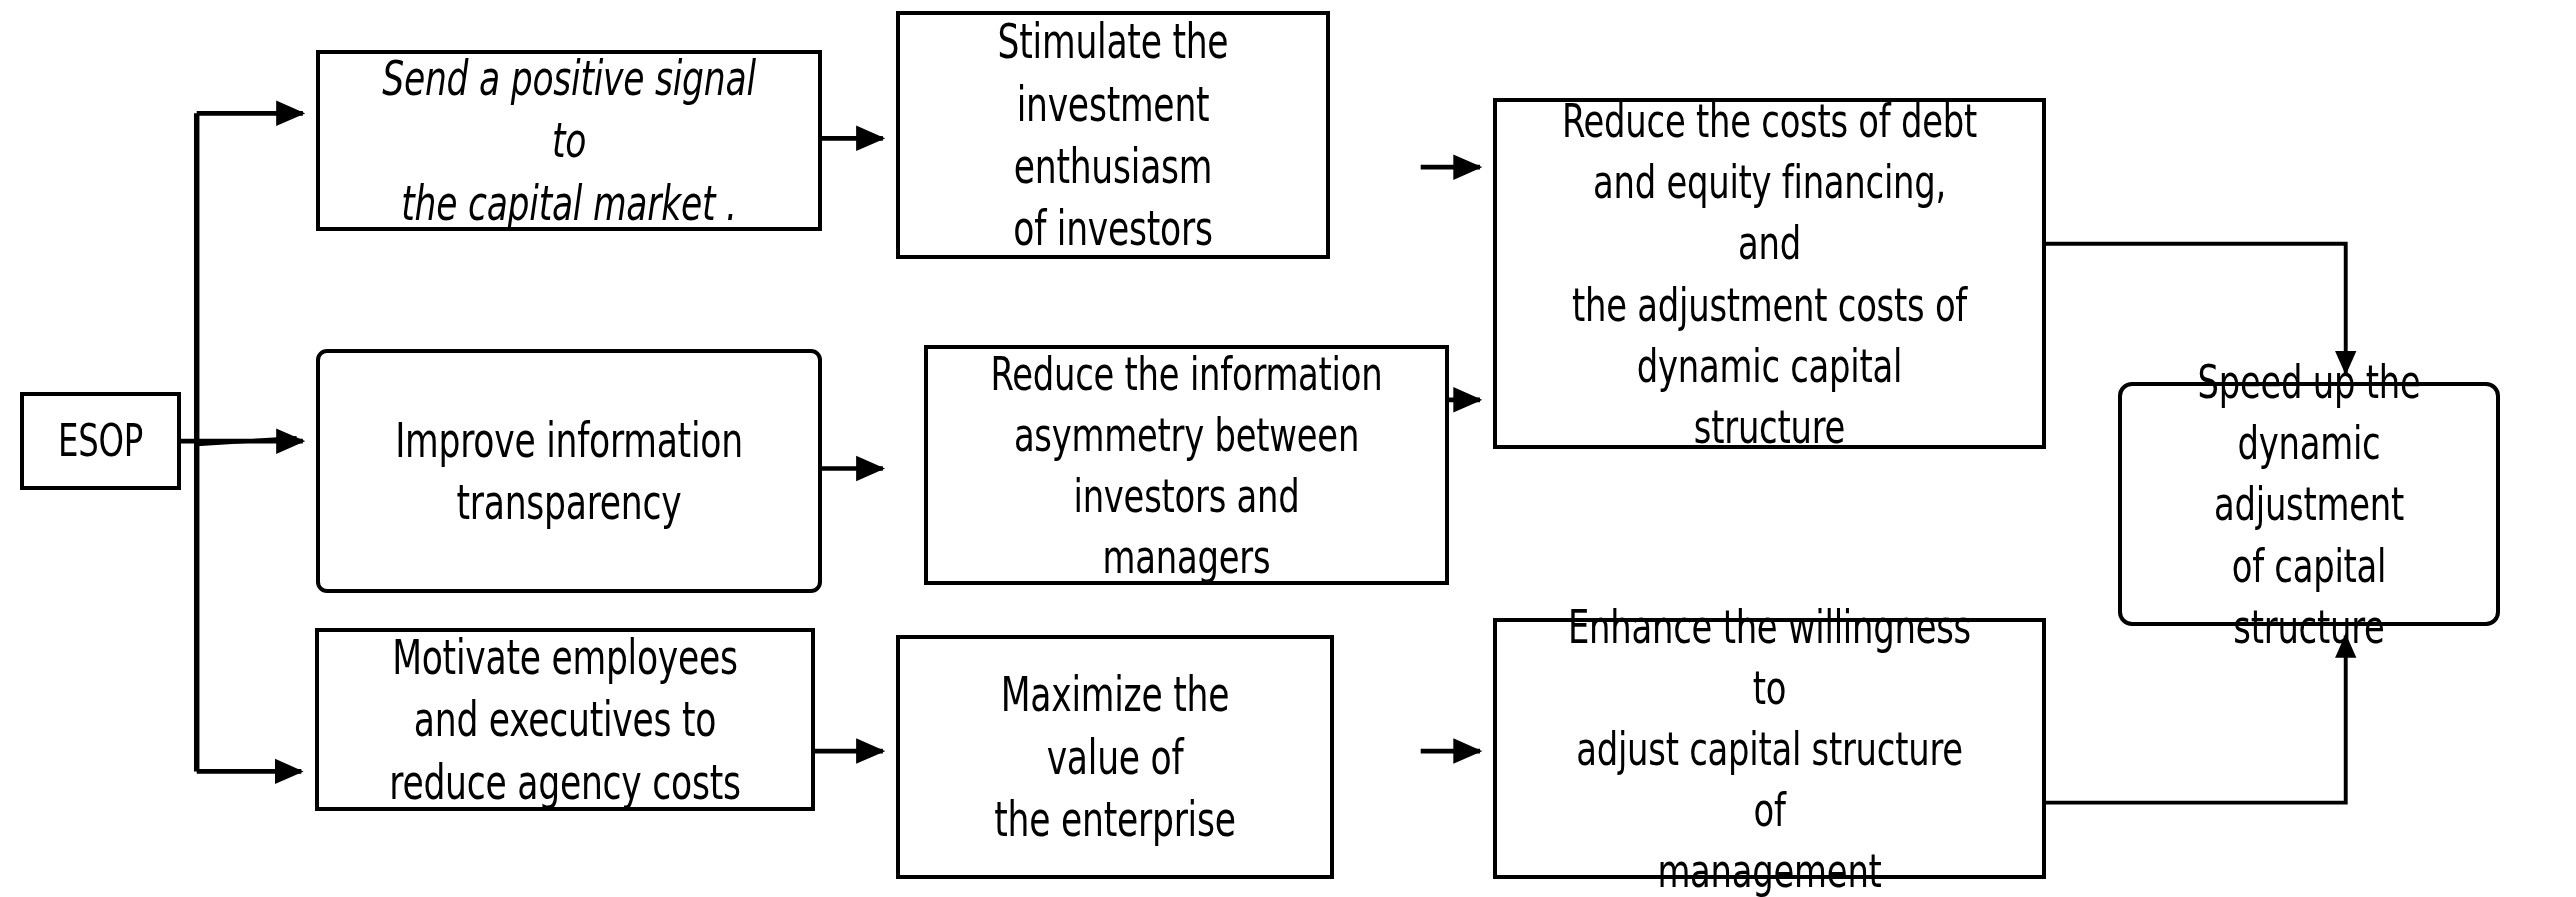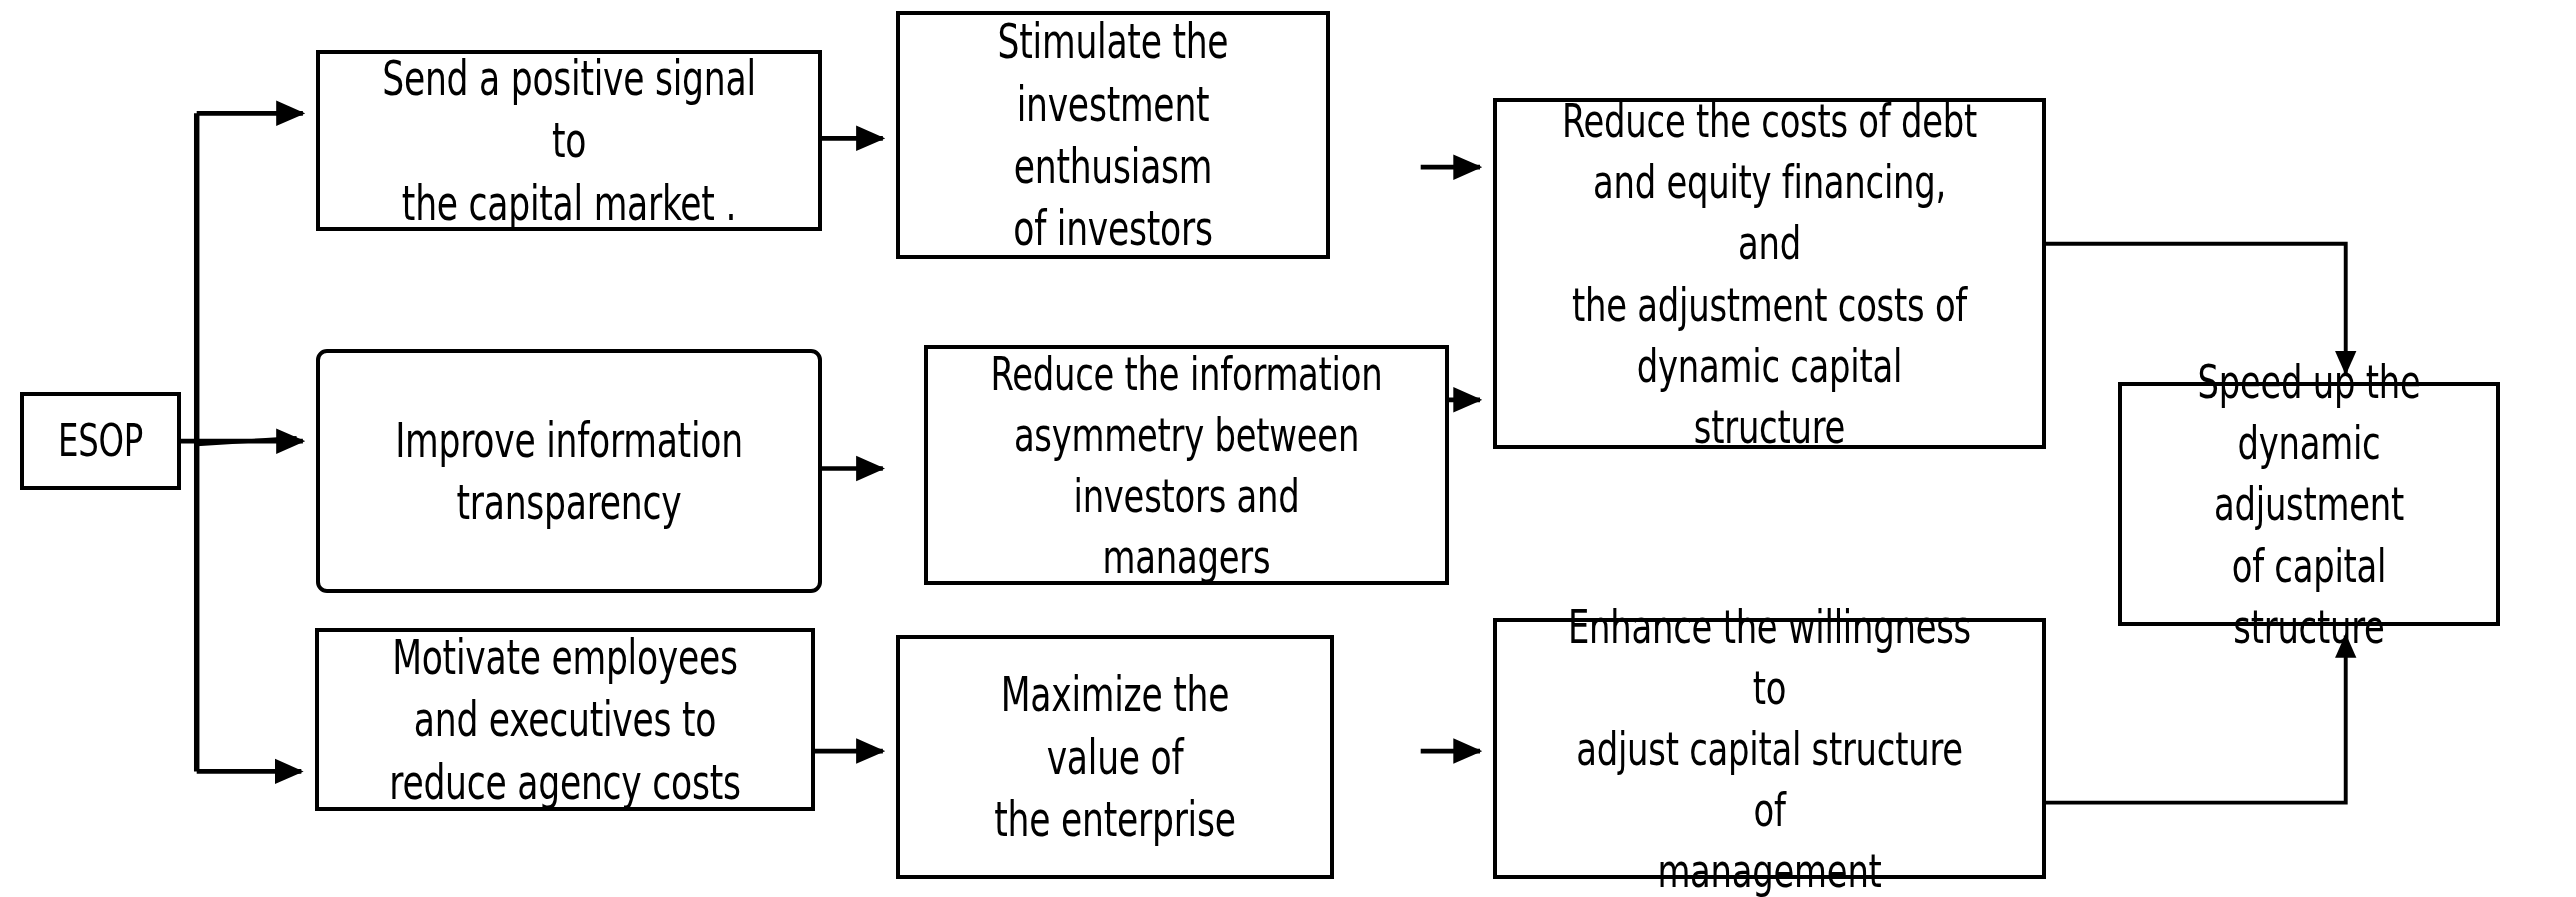--- a/index.html
+++ b/index.html
@@ -43,32 +43,32 @@
     font-weight: 400;
     letter-spacing: -0.3px;
     transform: scaleX(0.80);
     transform-origin: center center;
   }
 
   
   #node-esop      { left: 20px;   top: 392px;  width: 161px;  height: 98px; }
   #node-esop .txt { font-size: 45px; }
 
-  #node-signal    { left: 316px;  top: 50px;   width: 506px;  height: 181px; }
+  #node-signal    { left: 316px;  top: 50px;   width: 506px;  height: 181px; font-style: italic; }
   #node-improve   { left: 316px;  top: 349px;  width: 506px;  height: 244px; border-radius: 11px; }
   #node-motivate  { left: 315px;  top: 628px;  width: 500px;  height: 183px; }
 
   #node-stimulate { left: 896px; top: 11px;   width: 434px;  height: 248px; }
   #node-asymmetry { left: 896px; top: 345px;  width: 525px;  height: 240px; margin-left: 28px; }
   #node-maximize  { left: 896px; top: 635px;  width: 438px;  height: 244px; }
 
   #node-reduce    { left: 1493px; top: 98px;  width: 553px;  height: 351px; }
   #node-enhance   { left: 1493px; top: 618px;  width: 553px;  height: 261px; }
 
-  #node-speed     { left: 2118px; top: 382px;  width: 382px;  height: 244px; }
+  #node-speed     { left: 2118px; top: 382px;  width: 382px;  height: 244px; border-radius: 14px; }
 
   .node .txt.sz-l  { font-size: 48px; }
   .node .txt.sz-m  { font-size: 47px; }
 </style>
 </head>
 <body>
 
 <div id="canvas">
 
   <svg id="wires" viewBox="0 0 3300 1150" width="2576" height="898" xmlns="http://www.w3.org/2000/svg">

